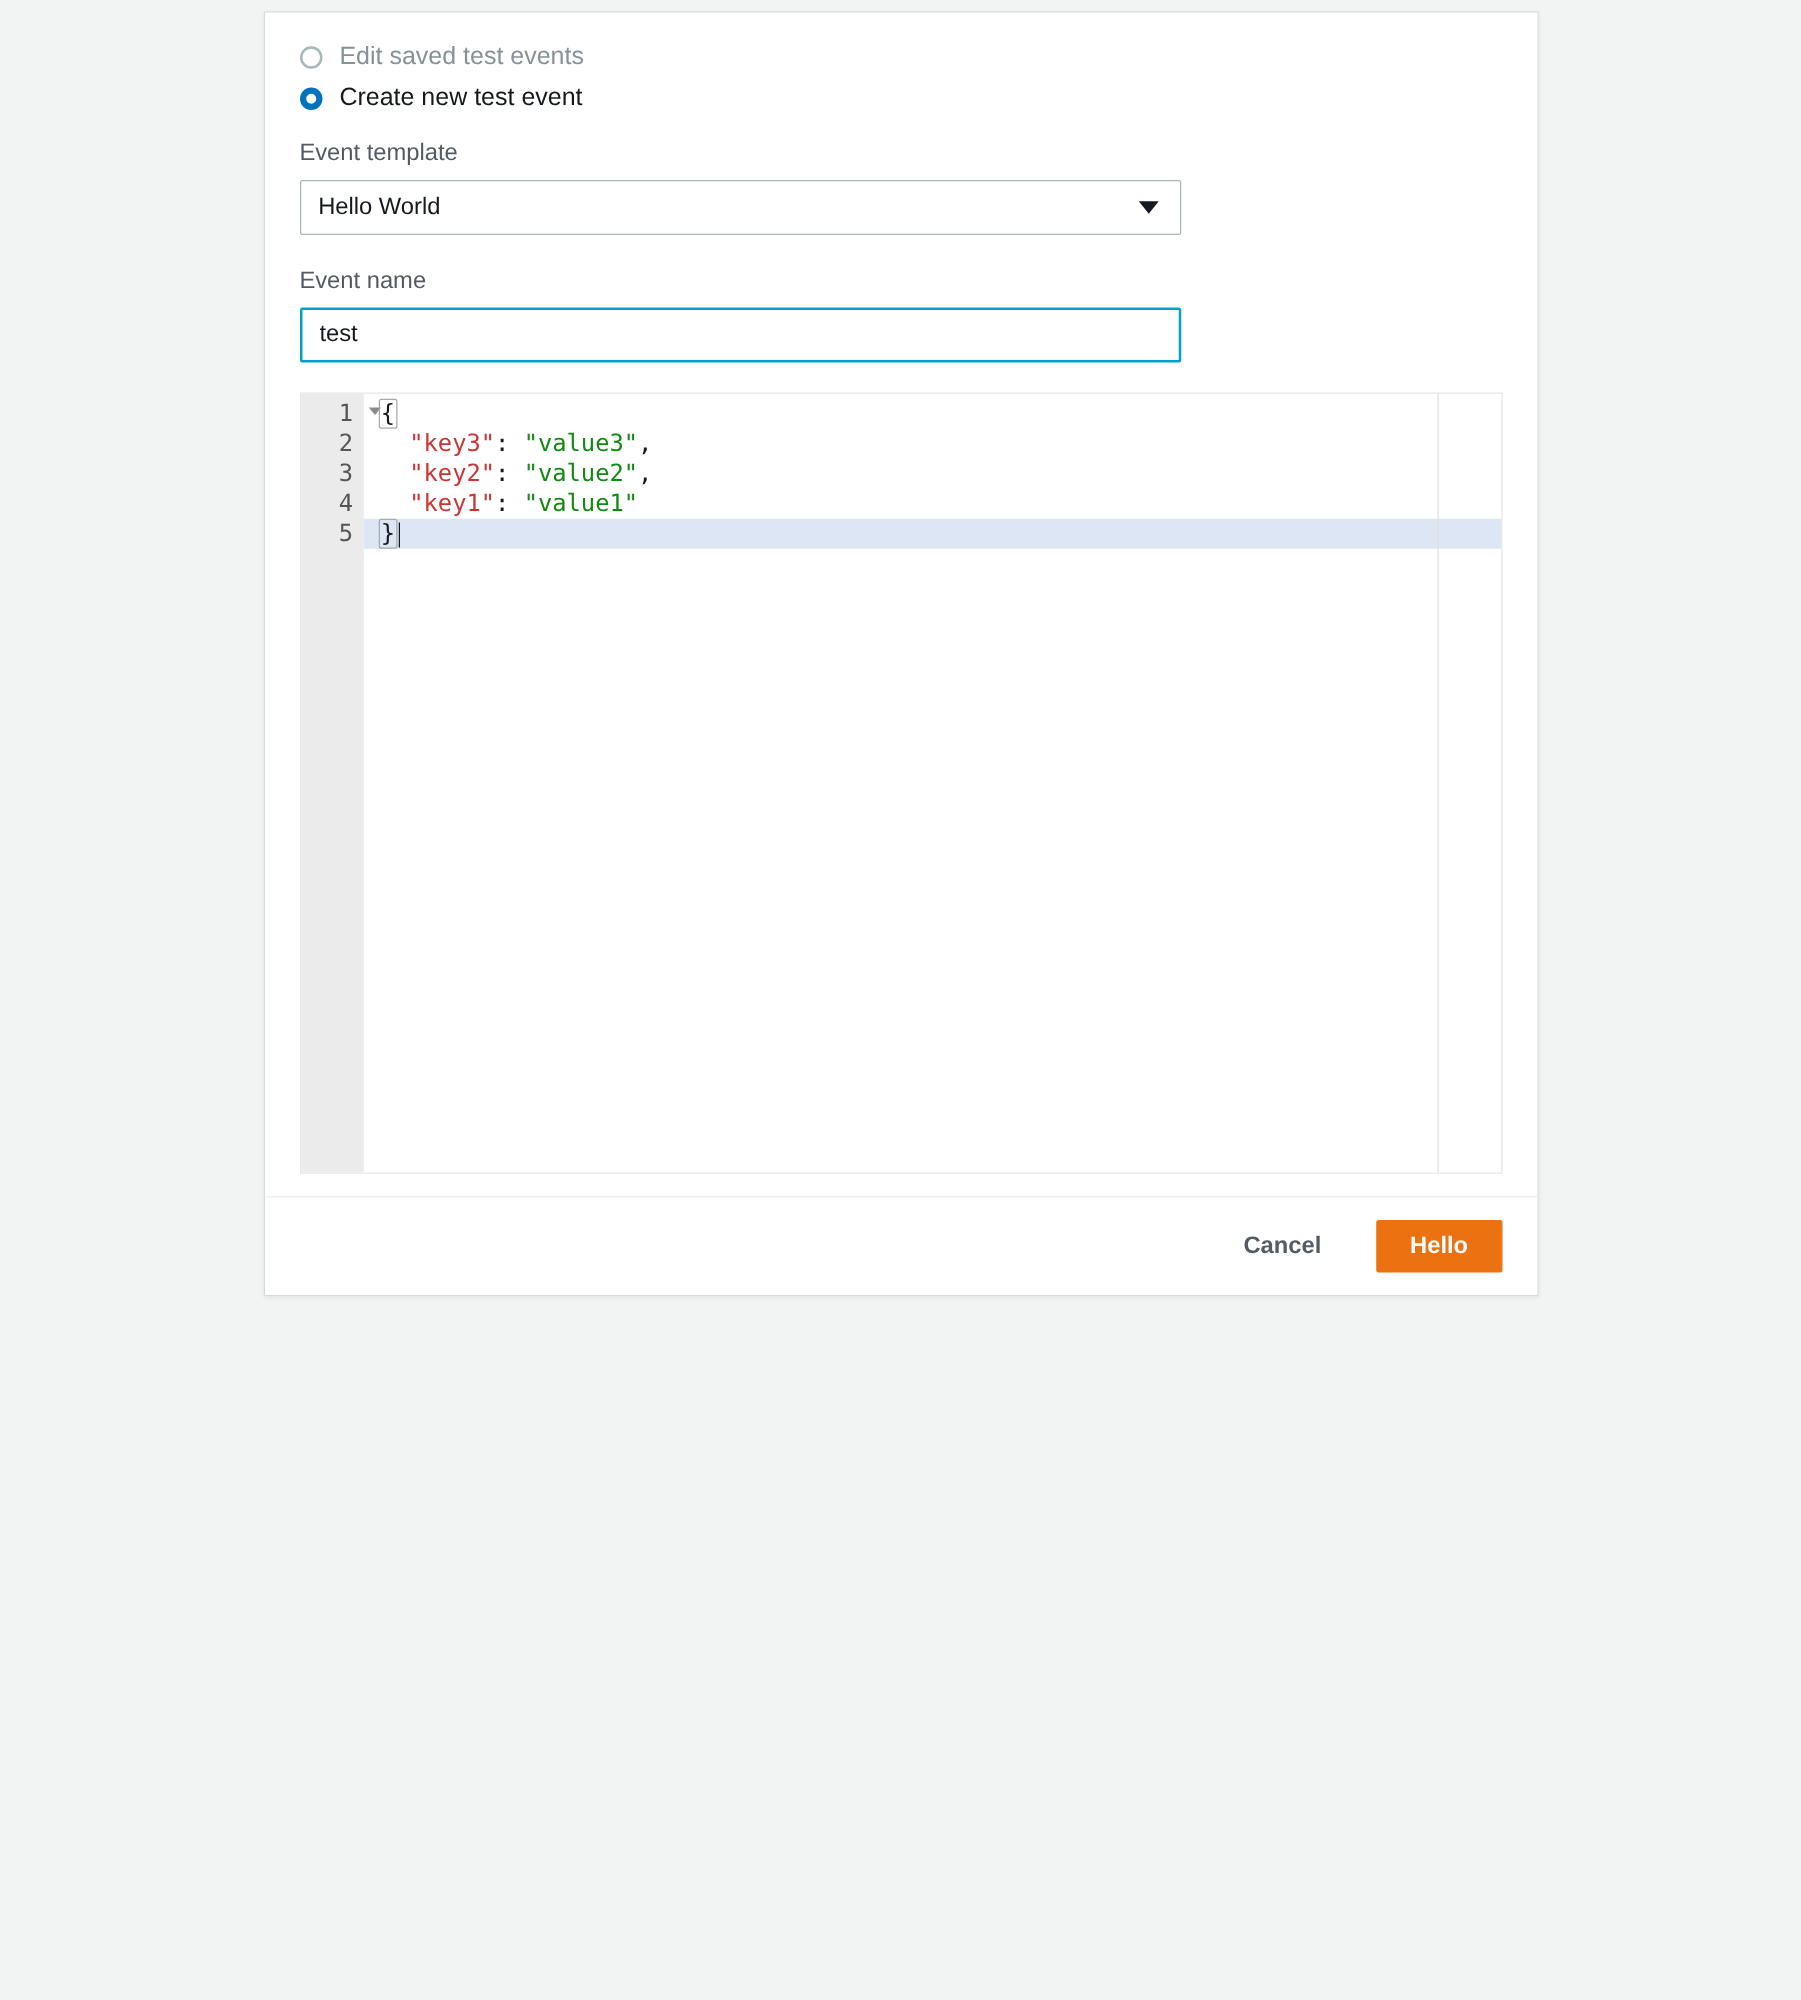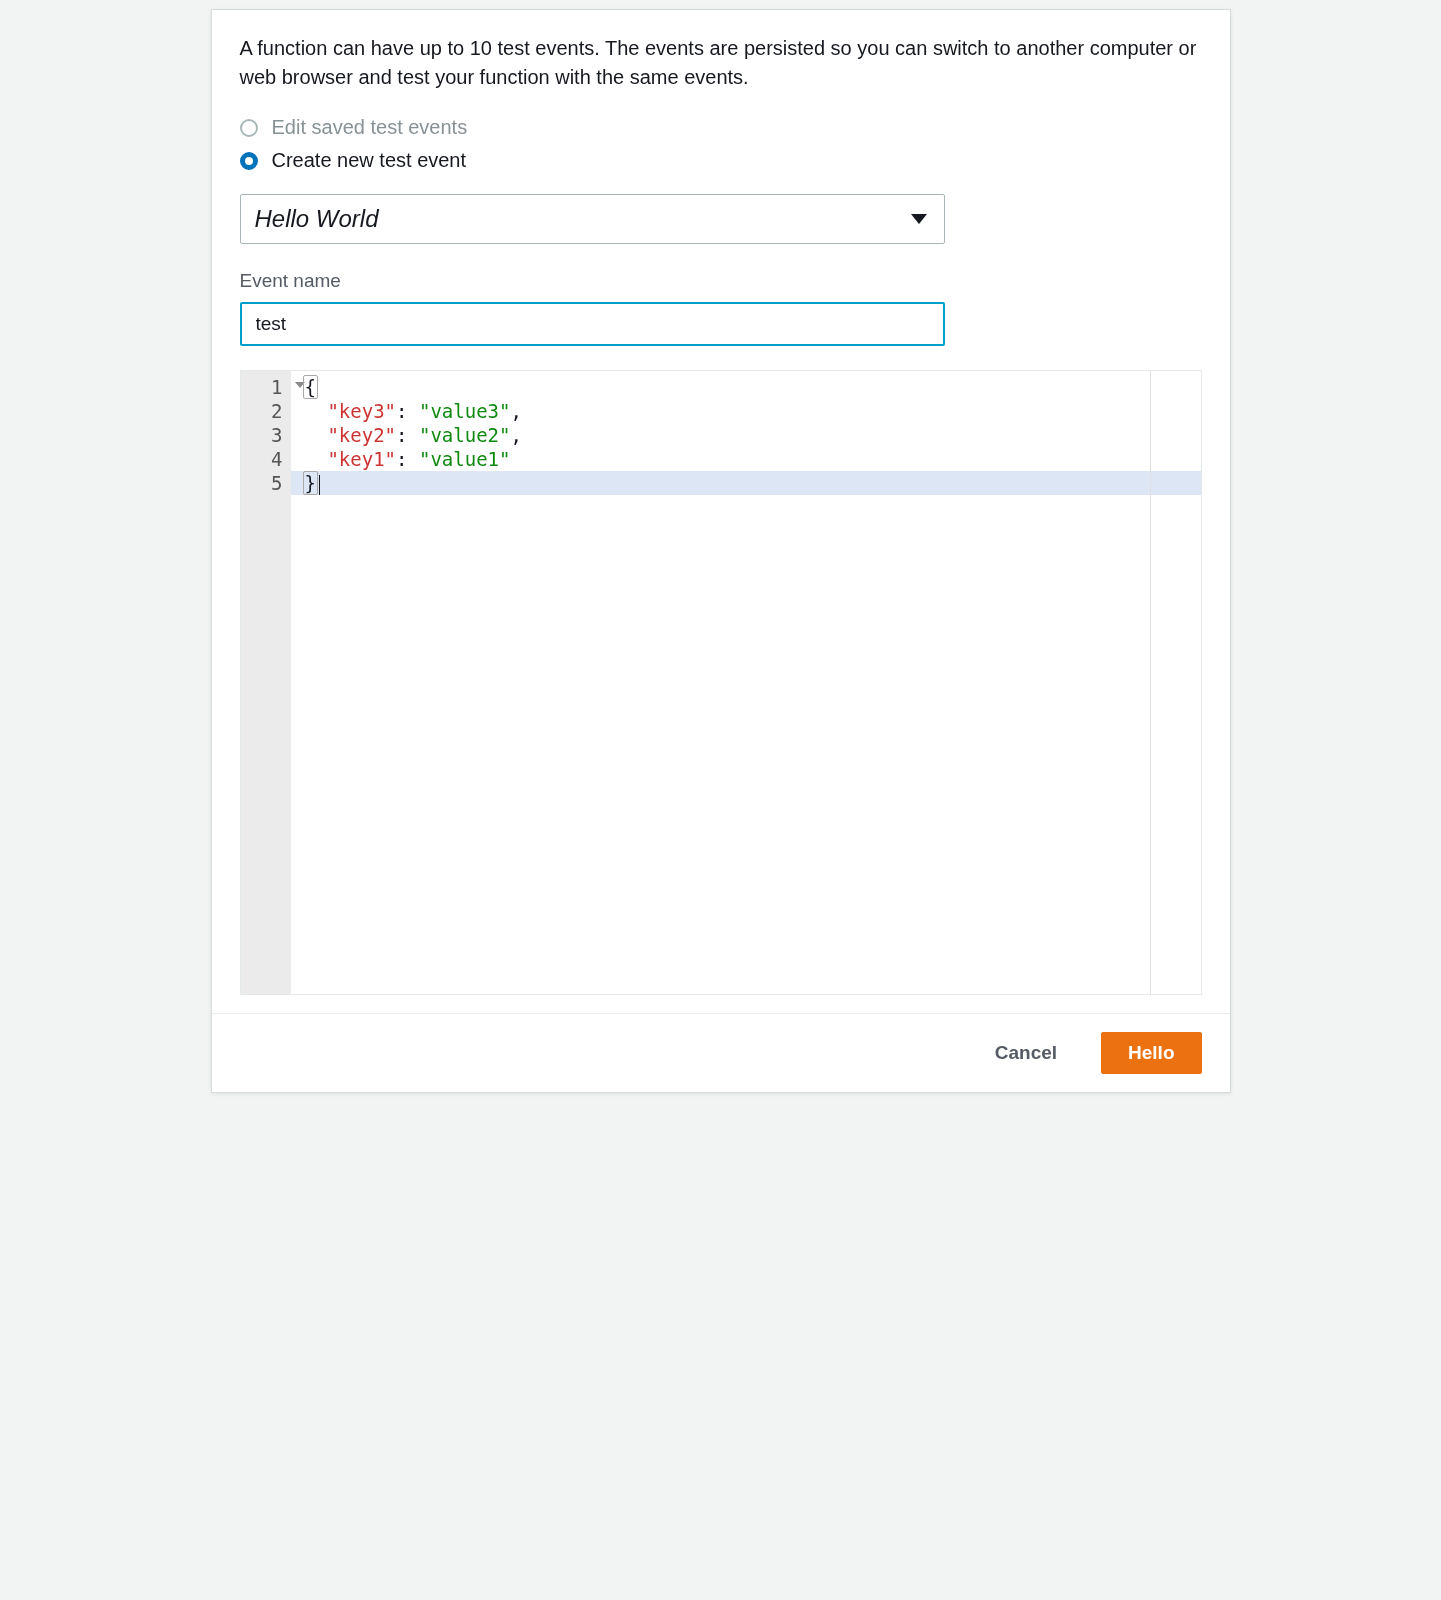--- a/index.html
+++ b/index.html
@@ -98,28 +98,27 @@
       display: block;
     }
     .select-wrapper {
       position: relative;
       width: 705px;
       margin-bottom: 26px;
     }
     .select-field {
       width: 100%;
       padding: 10px 14px;
-      font-size: 24px;
+      font-size: 19px;
       border: 1px solid #aab7b8;
       border-radius: 2px;
       background: #ffffff;
       appearance: none;
       cursor: pointer;
       color: #16191f;
-      font-style: italic;
     }
     .select-arrow {
       position: absolute;
       right: 18px;
       top: 50%;
       transform: translateY(-50%);
       pointer-events: none;
       width: 0;
       height: 0;
       border-left: 8px solid transparent;
@@ -241,33 +240,33 @@
       border: 1px solid #ec7211;
     }
   </style>
 </head>
 <body>
 
 <div class="modal">
 
 
   <div class="modal-body">
-    <p class="description">A function can have up to 10 test events. The events are persisted so you can switch to another computer or web browser and test your function with the same events.</p>
 
     <div class="radio-group">
       <div class="radio-option disabled">
         <span class="radio-circle"></span>
         <span class="radio-label">Edit saved test events</span>
       </div>
       <div class="radio-option selected">
         <span class="radio-circle"></span>
         <span class="radio-label">Create new test event</span>
       </div>
     </div>
 
+    <label class="field-label">Event template</label>
     <div class="select-wrapper">
       <div class="select-field">Hello World</div>
       <span class="select-arrow"></span>
     </div>
 
     <label class="field-label">Event name</label>
     <div class="input-wrapper">
       <input type="text" class="text-input" value="test" style="">
     </div>
 

